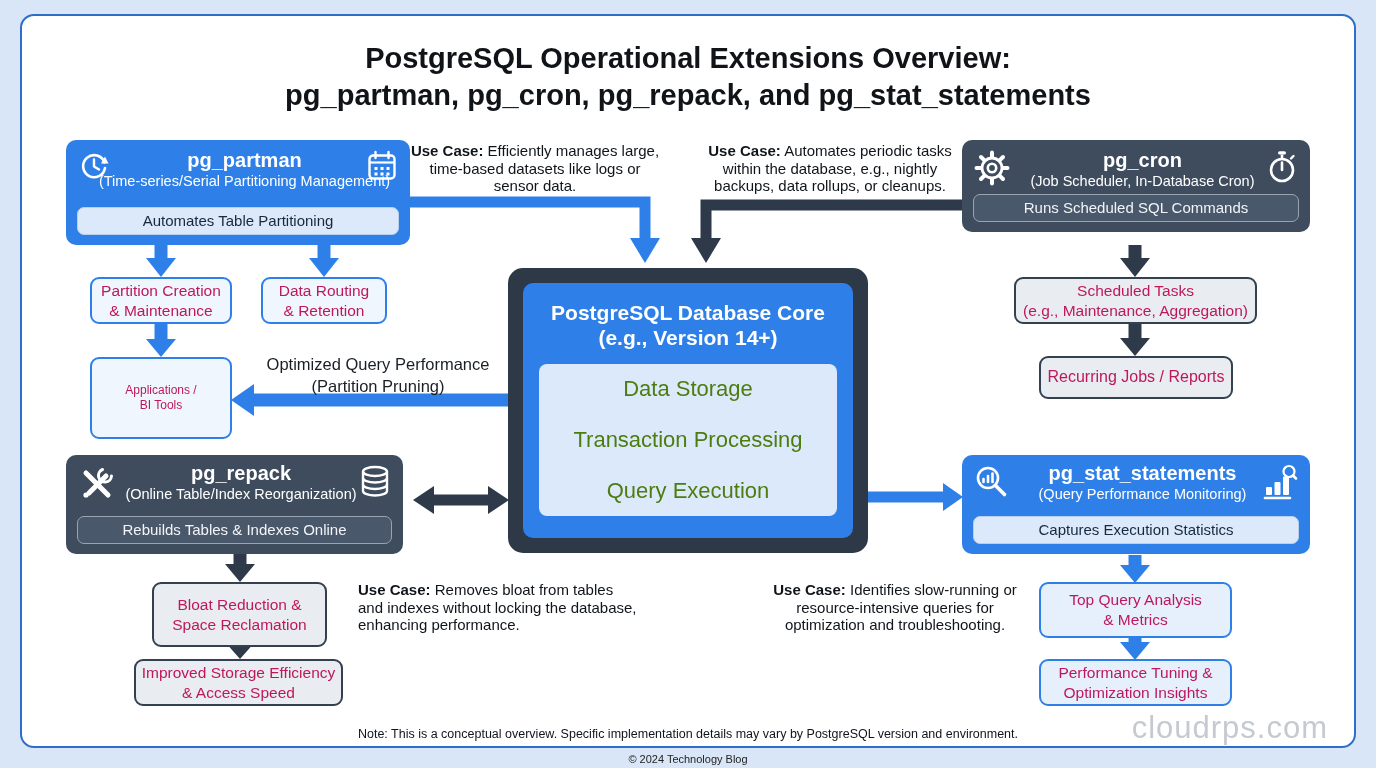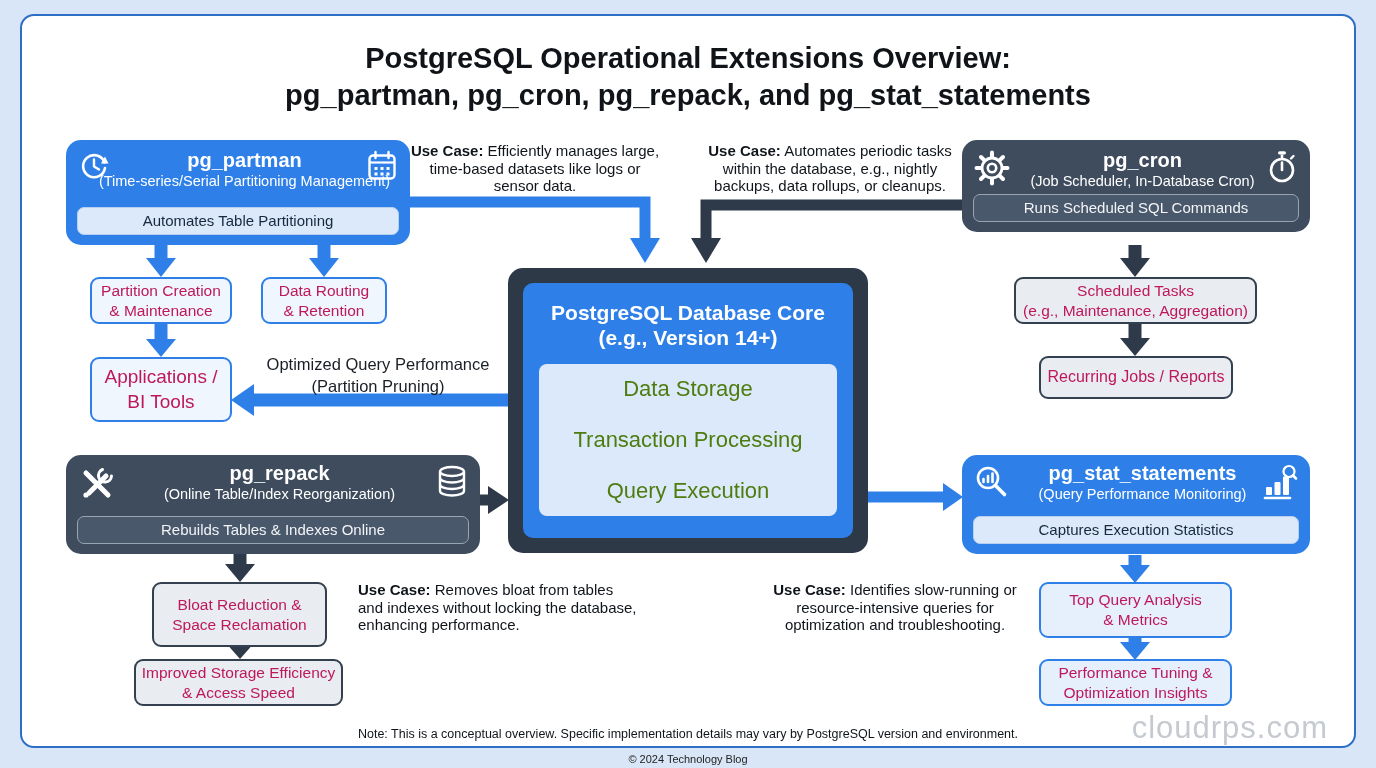--- a/index.html
+++ b/index.html
@@ -5,21 +5,21 @@
   html,body{margin:0;padding:0;}
   body{font-family:"Liberation Sans","DejaVu Sans",sans-serif;}
   #stage{position:relative;width:1376px;height:768px;background:#d9e6f7;overflow:hidden;}
   .card{position:absolute;left:20px;top:14px;width:1336px;height:734px;background:#ffffff;
         border:2px solid #2c6fc4;border-radius:14px;box-sizing:border-box;}
   .page-title{position:absolute;left:0;top:40px;width:1376px;text-align:center;
         font-size:29px;font-weight:bold;color:#101418;line-height:37px;}
   
   svg.arrows{position:absolute;left:0;top:0;z-index:1;pointer-events:none;}
   
-  .ext{position:absolute;z-index:2;border-radius:15px;color:#fff;text-align:center;box-sizing:border-box;padding-left:13px;}
+  .ext{position:absolute;z-index:2;border-radius:10px;color:#fff;text-align:center;box-sizing:border-box;padding-left:13px;}
   .ext.blue{background:#2e80e8;}
   .ext.dark{background:#3e4c5e;}
   .ext-title{font-size:20px;font-weight:bold;margin-top:9px;line-height:22px;}
   .ext-sub{font-size:14.5px;margin-top:1px;line-height:18px;}
   .ext-tag{position:absolute;left:11px;right:11px;bottom:10px;height:26px;line-height:26px;
         border-radius:7px;font-size:15px;}
   .ext.blue .ext-tag{background:#dce9fa;color:#16293f;border:1px solid #b7d0f0;}
   .ext.dark .ext-tag{background:#49586b;color:#f2f4f7;border:1px solid #99a4b3;}
   .ico{position:absolute;top:9px;}
   .ico.l{left:11px;} .ico.r{right:11px;}
@@ -168,21 +168,21 @@
       <line x1="17" y1="21" x2="17" y2="13.5" stroke="#fff" stroke-width="2.6" stroke-linecap="round"></line>
       <rect x="13" y="2.2" width="8" height="3.4" rx="1.7" fill="#fff"></rect>
       <line x1="17" y1="5.5" x2="17" y2="9.5" stroke="#fff" stroke-width="2.6"></line>
       <line x1="26" y1="9.5" x2="28.5" y2="7" stroke="#fff" stroke-width="2.4" stroke-linecap="round"></line>
     </svg>
     <div class="ext-title">pg_cron</div>
     <div class="ext-sub">(Job Scheduler, In-Database Cron)</div>
     <div class="ext-tag">Runs Scheduled SQL Commands</div>
   </div>
 
-  <div class="ext dark" style="left:66px;top:455px;width:414px;height:99px">
+  <div class="ext dark" style="left:66px;top:455px;width:337px;height:99px">
     <svg class="ico l" width="40" height="40" viewBox="0 0 40 40">
       <line x1="9" y1="9" x2="31" y2="31" stroke="#fff" stroke-width="5" stroke-linecap="round"></line>
       <line x1="29" y1="12" x2="12" y2="29" stroke="#fff" stroke-width="5" stroke-linecap="round"></line>
       <path d="M25.5 5.5 a6.5 6.5 0 1 0 9 6.5" fill="none" stroke="#fff" stroke-width="3" stroke-linecap="round"></path>
       <circle cx="9" cy="31" r="2.6" fill="#fff"></circle>
     </svg>
     <svg class="ico r" width="34" height="38" viewBox="0 0 34 38">
       <ellipse cx="17" cy="7.5" rx="12" ry="4.5" fill="none" stroke="#fff" stroke-width="2.4"></ellipse>
       <path d="M5 7.5 V27 a12 4.5 0 0 0 24 0 V7.5" fill="none" stroke="#fff" stroke-width="2.4"></path>
       <path d="M5 14 a12 4.5 0 0 0 24 0" fill="none" stroke="#fff" stroke-width="2.4"></path>
@@ -231,21 +231,21 @@
       </div>
     </div>
   </div>
 
   <div class="node blue-border" style="left:90px;top:277px;width:142px;height:47px">
       <span>Partition Creation<br>&amp; Maintenance</span>
     </div>
   <div class="node blue-border" style="left:261px;top:277px;width:126px;height:47px">
       <span>Data Routing<br>&amp; Retention</span>
     </div>
-  <div class="node blue-border" style="left:90px;top:357px;width:142px;height:65px;font-size:19px">
+  <div class="node blue-border" style="left:90px;top:357px;width:142px;height:82px;font-size:12px">
       <span>Applications /<br>BI Tools</span>
     </div>
   <div class="node dark-border" style="left:1014px;top:277px;width:243px;height:47px">
       <span>Scheduled Tasks<br>(e.g., Maintenance, Aggregation)</span>
     </div>
   <div class="node dark-border" style="left:1039px;top:356px;width:194px;height:43px;font-size:16px">
       <span>Recurring Jobs / Reports</span>
     </div>
   <div class="node dark-border" style="left:152px;top:582px;width:175px;height:65px">
       <span>Bloat Reduction &amp;<br>Space Reclamation</span>

